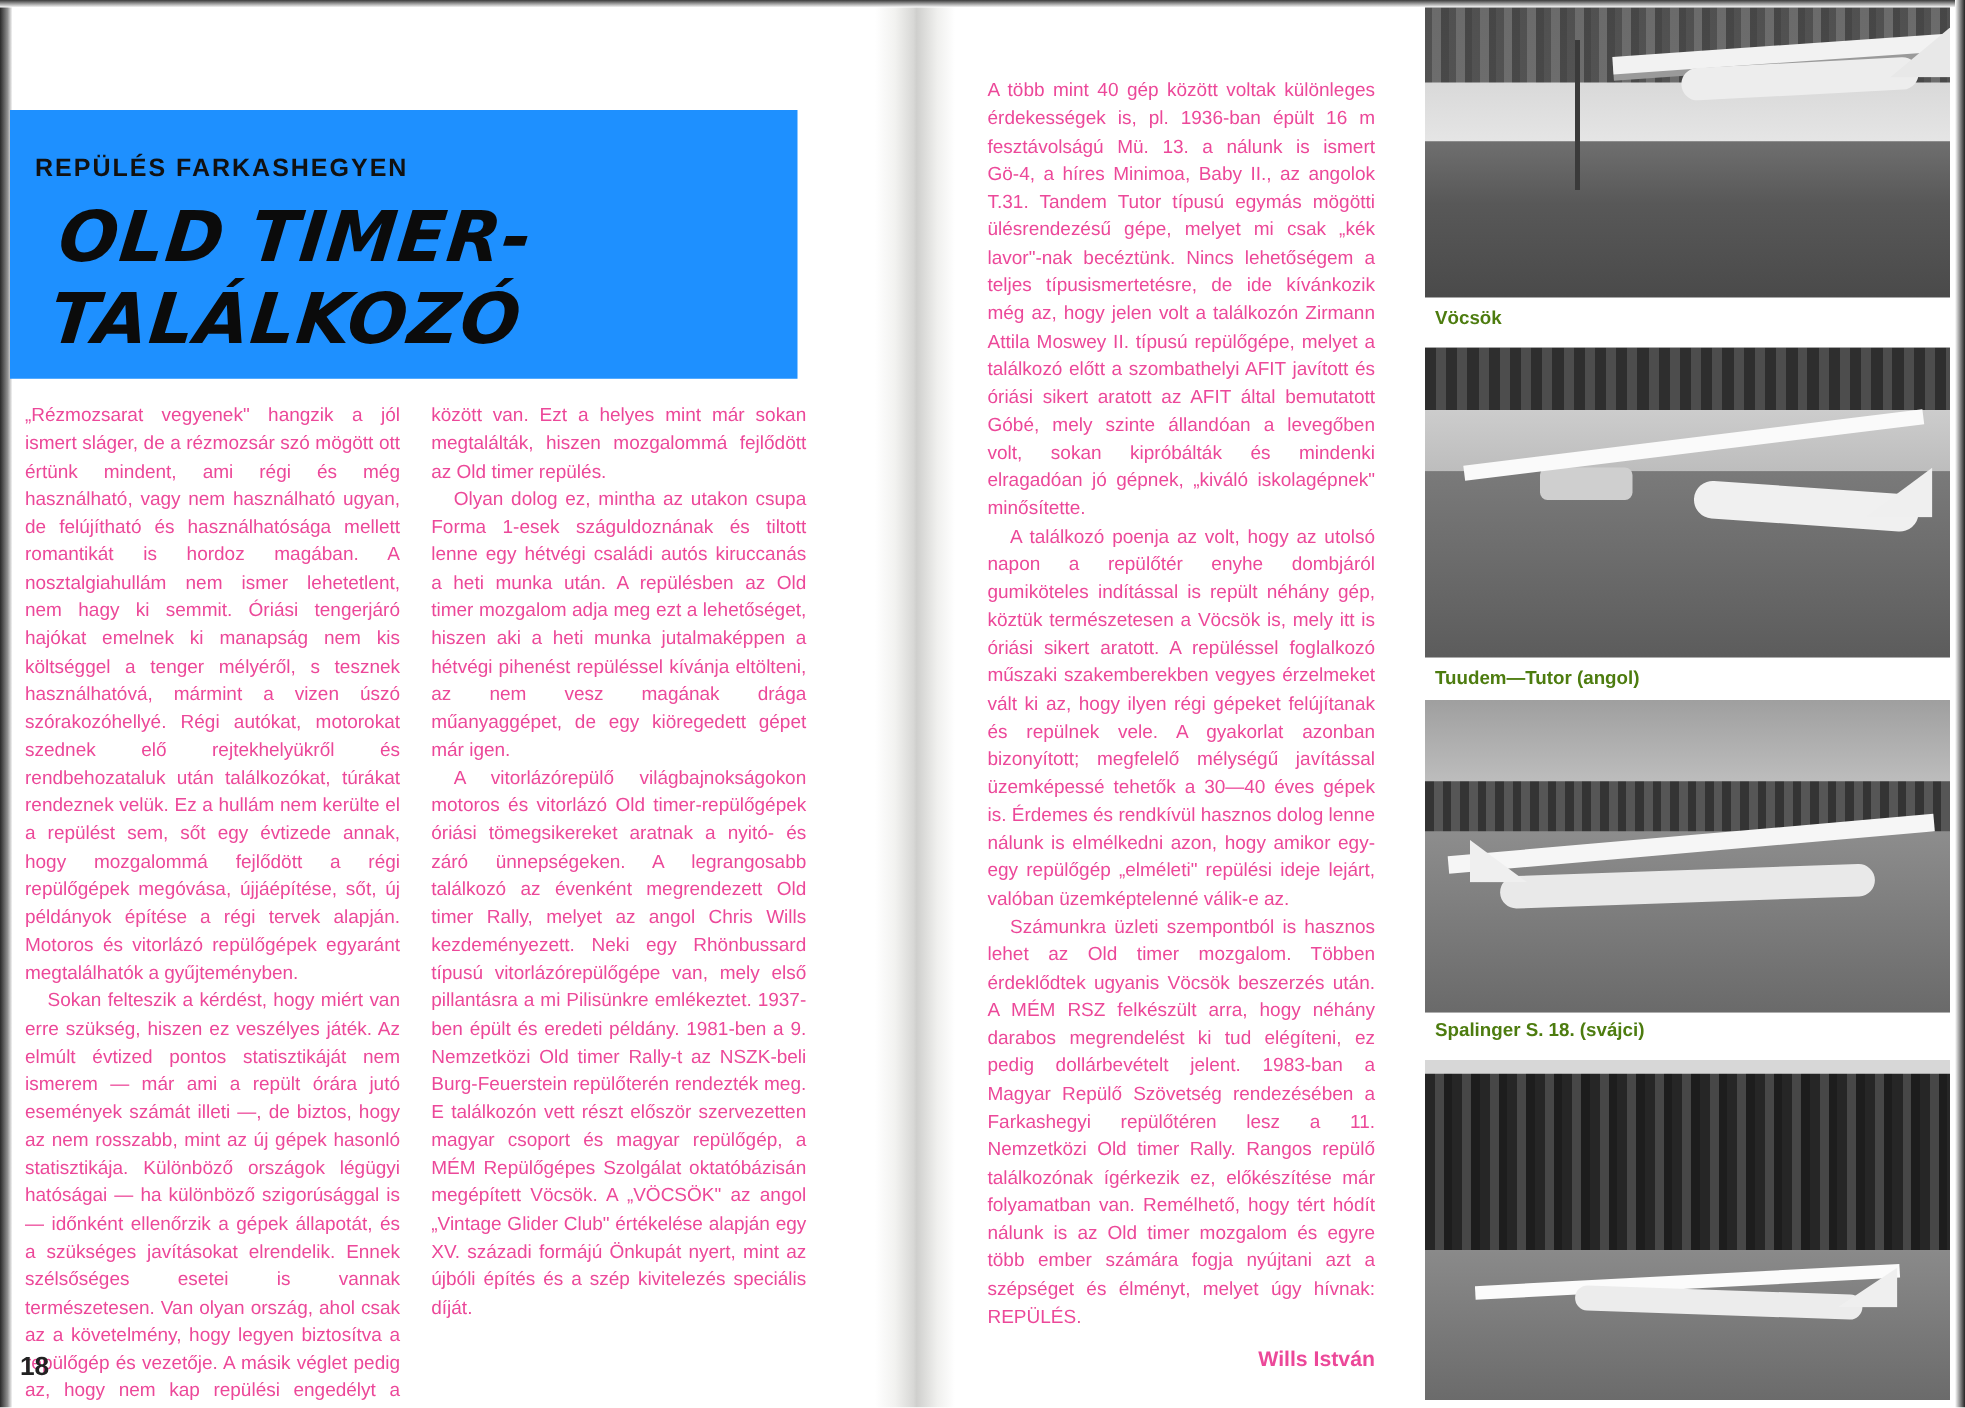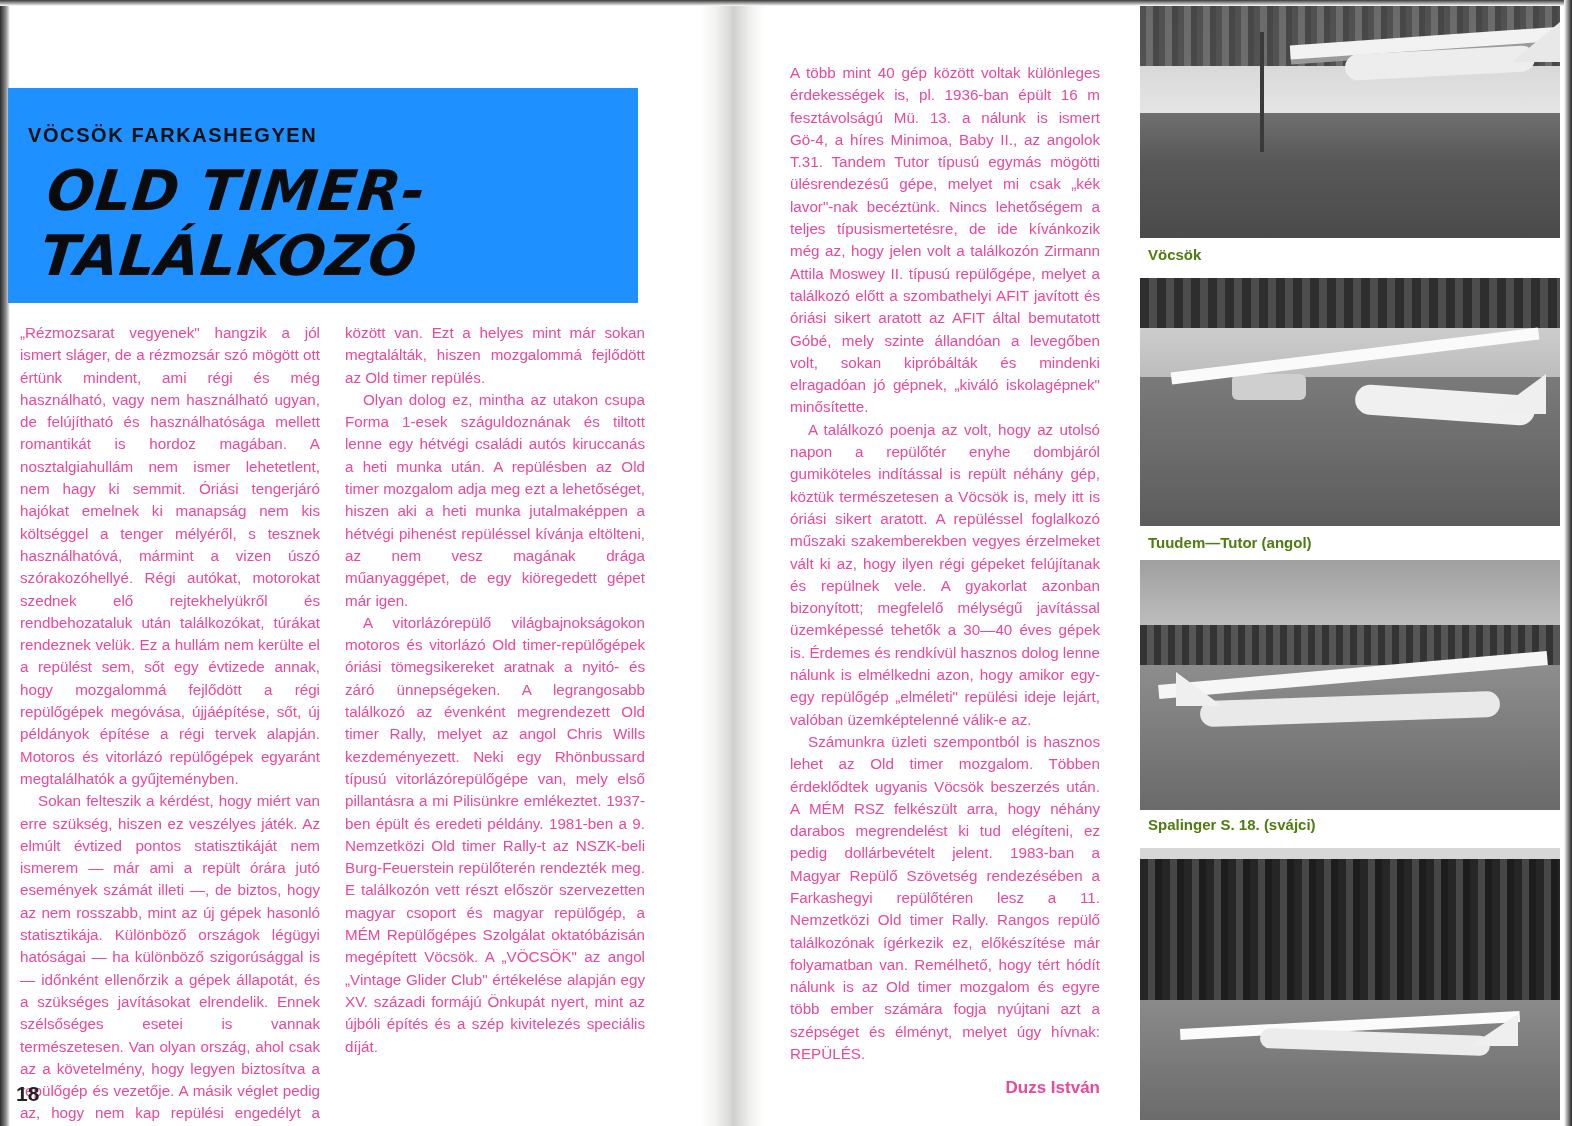--- a/index.html
+++ b/index.html
@@ -167,40 +167,40 @@
 
 <div class="scan"></div>
 <div class="page-left"></div>
 <div class="gutter"></div>
 <div class="page-right"></div>
 <div class="edge-left"></div>
 <div class="edge-top"></div>
 <div class="edge-right"></div>
 
 <div class="masthead">
-  <div class="kicker">VÖCSÖK FARKASHEGYEN</div>
+  <div class="kicker">REPÜLÉS FARKASHEGYEN</div>
   <div class="headline">OLD TIMER-TALÁLKOZÓ</div>
 </div>
 
 <div class="col col-1">
   <p>„Rézmozsarat vegyenek" hangzik a jól ismert sláger, de a rézmozsár szó mögött ott értünk mindent, ami régi és még használható, vagy nem használható ugyan, de felújítható és használhatósága mellett romantikát is hordoz magában. A nosztalgiahullám nem ismer lehetetlent, nem hagy ki semmit. Óriási tengerjáró hajókat emelnek ki manapság nem kis költséggel a tenger mélyéről, s tesznek használhatóvá, mármint a vizen úszó szórakozóhellyé. Régi autókat, motorokat szednek elő rejtekhelyükről és rendbehozataluk után találkozókat, túrákat rendeznek velük. Ez a hullám nem kerülte el a repülést sem, sőt egy évtizede annak, hogy mozgalommá fejlődött a régi repülőgépek megóvása, újjáépítése, sőt, új példányok építése a régi tervek alapján. Motoros és vitorlázó repülőgépek egyaránt megtalálhatók a gyűjteményben.</p>
   <p>Sokan felteszik a kérdést, hogy miért van erre szükség, hiszen ez veszélyes játék. Az elmúlt évtized pontos statisztikáját nem ismerem — már ami a repült órára jutó események számát illeti —, de biztos, hogy az nem rosszabb, mint az új gépek hasonló statisztikája. Különböző országok légügyi hatóságai — ha különböző szigorúsággal is — időnként ellenőrzik a gépek állapotát, és a szükséges javításokat elrendelik. Ennek szélsőséges esetei is vannak természetesen. Van olyan ország, ahol csak az a követelmény, hogy legyen biztosítva a repülőgép és vezetője. A másik véglet pedig az, hogy nem kap repülési engedélyt a repülőgép. A helyes út nyilván a két véglet</p>
 </div>
 
 <div class="col col-2">
   <p>között van. Ezt a helyes mint már sokan megtalálták, hiszen mozgalommá fejlődött az Old timer repülés.</p>
   <p>Olyan dolog ez, mintha az utakon csupa Forma 1-esek száguldoznának és tiltott lenne egy hétvégi családi autós kiruccanás a heti munka után. A repülésben az Old timer mozgalom adja meg ezt a lehetőséget, hiszen aki a heti munka jutalmaképpen a hétvégi pihenést repüléssel kívánja eltölteni, az nem vesz magának drága műanyaggépet, de egy kiöregedett gépet már igen.</p>
   <p>A vitorlázórepülő világbajnokságokon motoros és vitorlázó Old timer-repülőgépek óriási tömegsikereket aratnak a nyitó- és záró ünnepségeken. A legrangosabb találkozó az évenként megrendezett Old timer Rally, melyet az angol Chris Wills kezdeményezett. Neki egy Rhönbussard típusú vitorlázórepülőgépe van, mely első pillantásra a mi Pilisünkre emlékeztet. 1937-ben épült és eredeti példány. 1981-ben a 9. Nemzetközi Old timer Rally-t az NSZK-beli Burg-Feuerstein repülőterén rendezték meg. E találkozón vett részt először szervezetten magyar csoport és magyar repülőgép, a MÉM Repülőgépes Szolgálat oktatóbázisán megépített Vöcsök. A „VÖCSÖK" az angol „Vintage Glider Club" értékelése alapján egy XV. századi formájú Önkupát nyert, mint az újbóli építés és a szép kivitelezés speciális díját.</p>
 </div>
 
 <div class="col col-3">
   <p>A több mint 40 gép között voltak különleges érdekességek is, pl. 1936-ban épült 16 m fesztávolságú Mü. 13. a nálunk is ismert Gö-4, a híres Minimoa, Baby II., az angolok T.31. Tandem Tutor típusú egymás mögötti ülésrendezésű gépe, melyet mi csak „kék lavor"-nak becéztünk. Nincs lehetőségem a teljes típusismertetésre, de ide kívánkozik még az, hogy jelen volt a találkozón Zirmann Attila Moswey II. típusú repülőgépe, melyet a találkozó előtt a szombathelyi AFIT javított és óriási sikert aratott az AFIT által bemutatott Góbé, mely szinte állandóan a levegőben volt, sokan kipróbálták és mindenki elragadóan jó gépnek, „kiváló iskolagépnek" minősítette.</p>
   <p>A találkozó poenja az volt, hogy az utolsó napon a repülőtér enyhe dombjáról gumiköteles indítással is repült néhány gép, köztük természetesen a Vöcsök is, mely itt is óriási sikert aratott. A repüléssel foglalkozó műszaki szakemberekben vegyes érzelmeket vált ki az, hogy ilyen régi gépeket felújítanak és repülnek vele. A gyakorlat azonban bizonyított; megfelelő mélységű javítással üzemképessé tehetők a 30—40 éves gépek is. Érdemes és rendkívül hasznos dolog lenne nálunk is elmélkedni azon, hogy amikor egy-egy repülőgép „elméleti" repülési ideje lejárt, valóban üzemképtelenné válik-e az.</p>
   <p>Számunkra üzleti szempontból is hasznos lehet az Old timer mozgalom. Többen érdeklődtek ugyanis Vöcsök beszerzés után. A MÉM RSZ felkészült arra, hogy néhány darabos megrendelést ki tud elégíteni, ez pedig dollárbevételt jelent. 1983-ban a Magyar Repülő Szövetség rendezésében a Farkashegyi repülőtéren lesz a 11. Nemzetközi Old timer Rally. Rangos repülő találkozónak ígérkezik ez, előkészítése már folyamatban van. Remélhető, hogy tért hódít nálunk is az Old timer mozgalom és egyre több ember számára fogja nyújtani azt a szépséget és élményt, melyet úgy hívnak: REPÜLÉS.</p>
-  <div class="author">Duzs István</div>
+  <div class="author">Wills István</div>
 </div>
 
 <div class="pagenum">18</div>
 
 <div class="photo p1">
   <div class="sky"></div>
   <div class="trees"></div>
   <div class="ground"></div>
   <div class="pole"></div>
   <div class="wing"></div>

